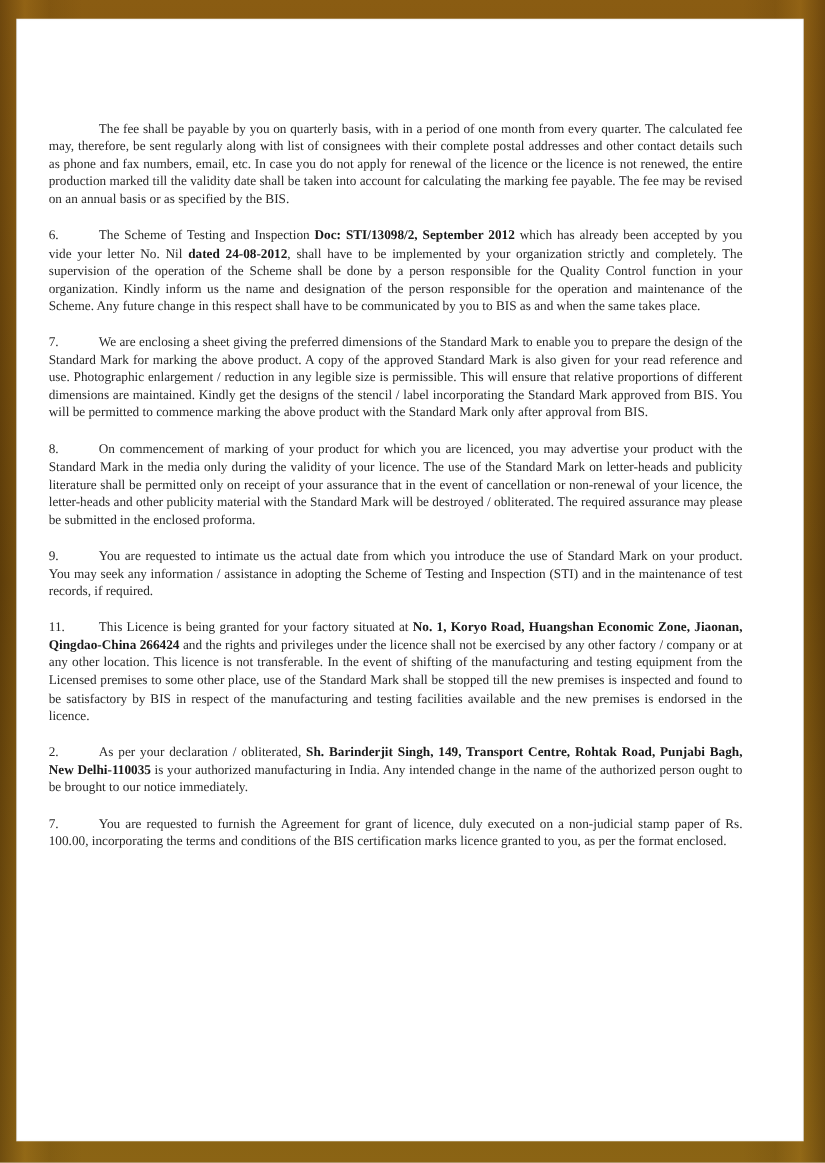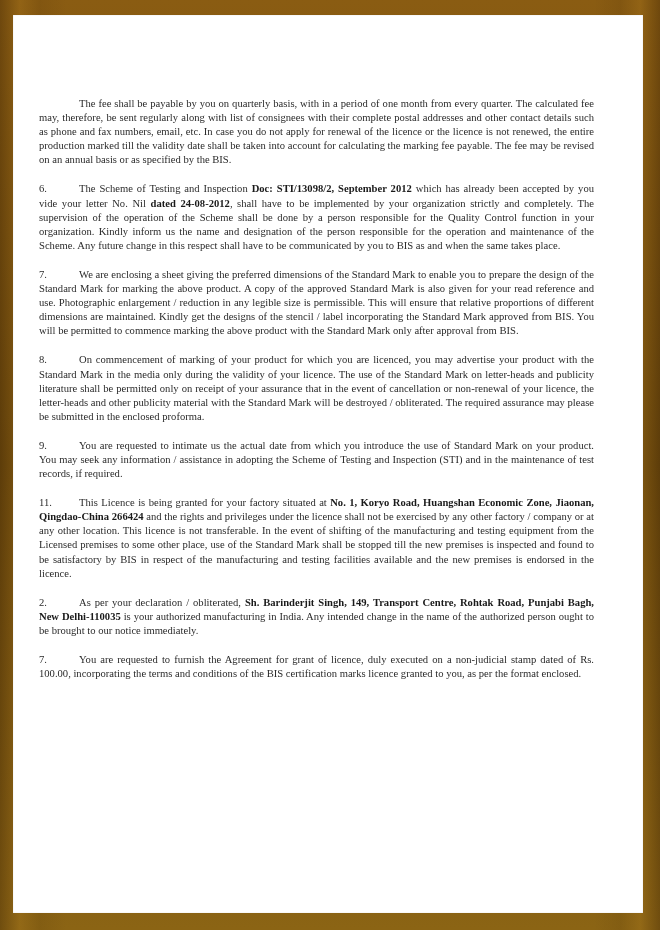--- a/index.html
+++ b/index.html
@@ -40,14 +40,14 @@
 <div class="page">
 </div>
 <div class="content" id="doc-body">
     <p class="para"><span class="num" style="width: 40px;"></span><span>The fee shall be payable by you on quarterly basis, with in a period of one month from every quarter. The calculated fee may, therefore, be sent regularly along with list of consignees with their complete postal addresses and other contact details such as phone and fax numbers, email, etc.  In case you do not apply for renewal of the licence or the licence is not renewed, the entire production marked till the validity date shall be taken into account for calculating the marking fee payable.  The fee may be revised on an annual basis or as specified by the BIS.</span></p>
     <p class="para"><span class="num">6.</span><span>The Scheme of Testing and Inspection </span><b>Doc: STI/13098/2, September 2012</b><span> which has already been accepted by you vide your letter No. Nil </span><b>dated  24-08-2012</b><span>, shall have to be implemented by your organization strictly and completely. The supervision of the operation of the Scheme shall be done by a person responsible for the Quality Control function in your organization.  Kindly inform us the name and designation of the person responsible for the operation and maintenance of the Scheme.  Any future change in this respect shall have to be communicated by you to BIS as and when the same takes place.</span></p>
     <p class="para"><span class="num">7.</span><span>We are enclosing a sheet giving the preferred dimensions of the Standard Mark to enable you to prepare the design of the Standard Mark for marking the above product.  A copy of the approved Standard Mark is also given for your read reference and use.  Photographic enlargement / reduction in any legible size is permissible.  This will ensure that relative proportions of different dimensions are maintained. Kindly get the designs of the stencil / label incorporating the Standard Mark approved from BIS.  You will be permitted to commence marking the above product with the Standard Mark only after approval from BIS.</span></p>
     <p class="para"><span class="num">8.</span><span>On commencement of marking of your product for which you are licenced, you may advertise your product with the Standard Mark in the media only during the validity of your licence.  The use of the Standard Mark on letter-heads and publicity literature shall be permitted only on receipt of your assurance that in the event of cancellation or non-renewal of your licence, the letter-heads and other publicity material with the Standard Mark will be destroyed / obliterated.  The required assurance may please be submitted in the enclosed proforma.</span></p>
     <p class="para"><span class="num">9.</span><span>You are requested to intimate us the actual date from which you introduce the use of Standard Mark on your product.  You may seek any information / assistance in adopting the Scheme of Testing and Inspection (STI) and in the maintenance of test records, if required.</span></p>
     <p class="para"><span class="num">11.</span><span>This Licence is being granted for your factory situated at  </span><b>No. 1, Koryo Road, Huangshan Economic Zone,  Jiaonan, Qingdao-China 266424</b><span>   and the rights and privileges under the licence shall not be exercised by any other factory / company or at any other location.  This licence is not transferable.  In the event of shifting of the manufacturing and testing equipment from the Licensed premises to some other place, use of the Standard Mark shall be stopped till the new premises is inspected and found to be satisfactory by BIS in respect of the manufacturing and testing facilities available and the new premises is endorsed in the licence.</span></p>
     <p class="para"><span class="num">2.</span><span>As per your declaration / obliterated, </span><b>Sh. Barinderjit Singh, 149, Transport Centre, Rohtak Road, Punjabi Bagh, New Delhi-110035</b><span>  is your authorized manufacturing in India. Any intended change in the name of the authorized person ought to be brought to our notice immediately.</span></p>
-    <p class="para"><span class="num">7.</span><span>You are requested to furnish the Agreement for grant of licence, duly executed on a non-judicial stamp dated of Rs. 100.00, incorporating the terms and conditions of the BIS certification marks licence granted to you, as per the format enclosed.</span></p>
+    <p class="para"><span class="num">7.</span><span>You are requested to furnish the Agreement for grant of licence, duly executed on a non-judicial stamp paper of Rs. 100.00, incorporating the terms and conditions of the BIS certification marks licence granted to you, as per the format enclosed.</span></p>
   </div>
 
 </body></html>

